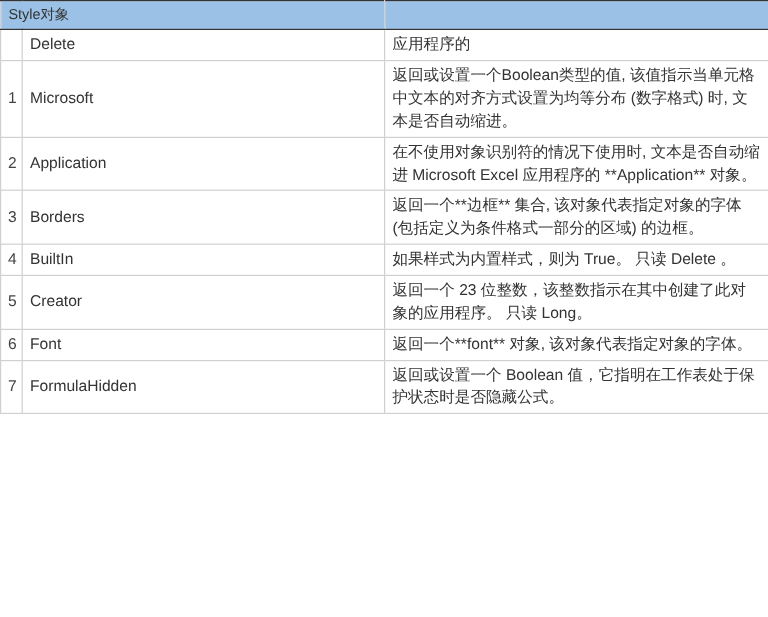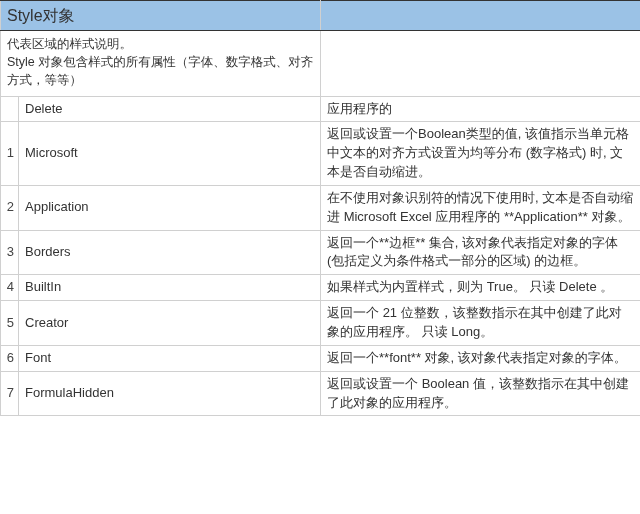--- a/index.html
+++ b/index.html
@@ -29,21 +29,21 @@
     word-break: break-word;
   }
   td.idx {
     text-align: right;
     padding-right: 4px;
     padding-left: 2px;
     color: #444;
   }
   tr.hdr td {
     background: #9bc2e6;
-    font-size: 16px;
+    font-size: 12px;
     padding-top: 3px;
     padding-bottom: 3px;
     border-top: 1px solid #333;
     border-bottom: 1.5px solid #333;
   }
   tr.intro td.name {
     font-size: 12.5px;
     color: #333;
     line-height: 1.45;
     padding-top: 4px;
@@ -66,24 +66,20 @@
   <colgroup>
     <col class="idx">
       <col class="name">
       <col class="desc">
   </colgroup>
   <tbody id="tbody">
       <tr class="hdr">
         <td class="name" colspan="2">Style对象</td>
         <td colspan="1"></td>
       </tr>
-      <tr class="intro">
-        <td class="name" colspan="2">代表区域的样式说明。<br>Style 对象包含样式的所有属性（字体、数字格式、对齐方式，等等）</td>
-        <td colspan="1"></td>
-      </tr>
       <tr class="data">
         <td class="idx" colspan="1"></td>
         <td colspan="1">Delete</td>
         <td colspan="1">应用程序的</td>
       </tr>
       <tr class="data">
         <td class="idx" colspan="1">1</td>
         <td colspan="1">Microsoft</td>
         <td colspan="1">返回或设置一个Boolean类型的值, 该值指示当单元格中文本的对齐方式设置为均等分布 (数字格式) 时, 文本是否自动缩进。</td>
       </tr>
@@ -98,26 +94,26 @@
         <td colspan="1">返回一个**边框** 集合, 该对象代表指定对象的字体 (包括定义为条件格式一部分的区域) 的边框。</td>
       </tr>
       <tr class="data">
         <td class="idx" colspan="1">4</td>
         <td colspan="1">BuiltIn</td>
         <td colspan="1">如果样式为内置样式，则为 True。 只读 Delete 。</td>
       </tr>
       <tr class="data">
         <td class="idx" colspan="1">5</td>
         <td colspan="1">Creator</td>
-        <td colspan="1">返回一个 21 位整数，该整数指示在其中创建了此对象的应用程序。 只读 Long。</td>
+        <td colspan="1">返回一个 23 位整数，该整数指示在其中创建了此对象的应用程序。 只读 Long。</td>
       </tr>
       <tr class="data">
         <td class="idx" colspan="1">6</td>
         <td colspan="1">Font</td>
         <td colspan="1">返回一个**font** 对象, 该对象代表指定对象的字体。</td>
       </tr>
       <tr class="data last-row">
         <td class="idx" colspan="1">7</td>
         <td colspan="1">FormulaHidden</td>
-        <td colspan="1">返回或设置一个 Boolean 值，该整数指示在其中创建了此对象的应用程序。</td>
+        <td colspan="1">返回或设置一个 Boolean 值，它指明在工作表处于保护状态时是否隐藏公式。</td>
       </tr>
     </tbody>
 </table>
 
 </body></html>

